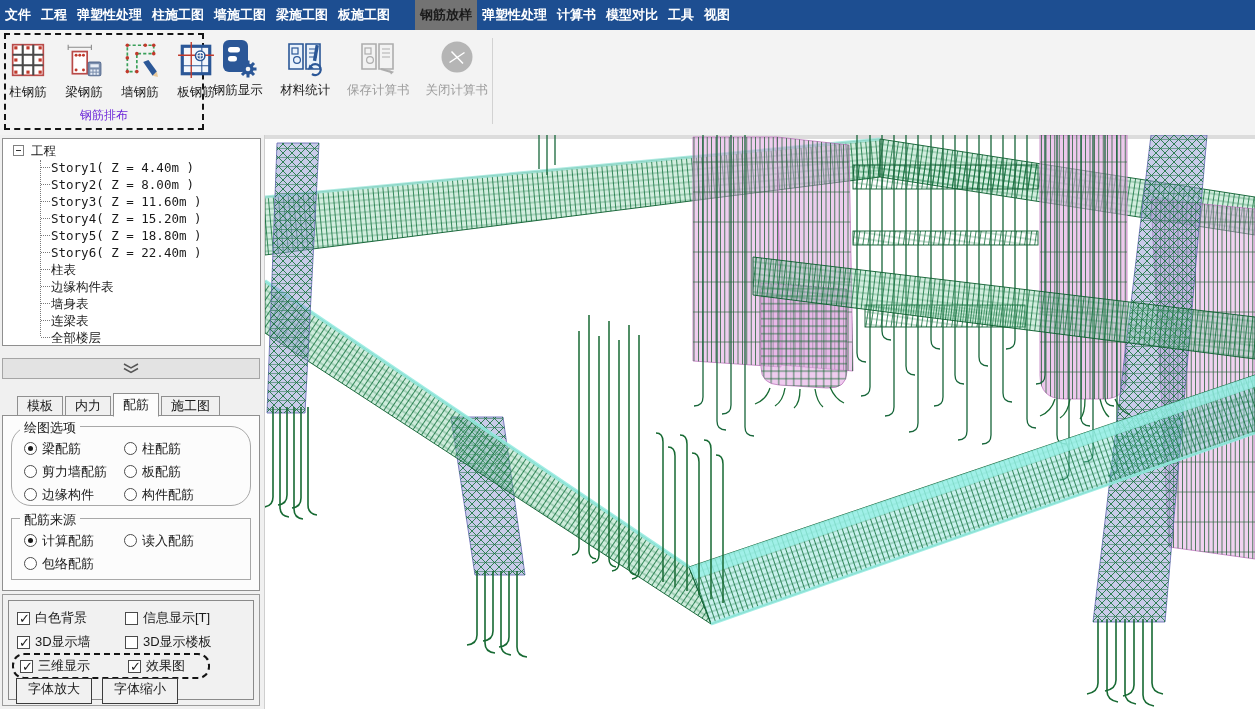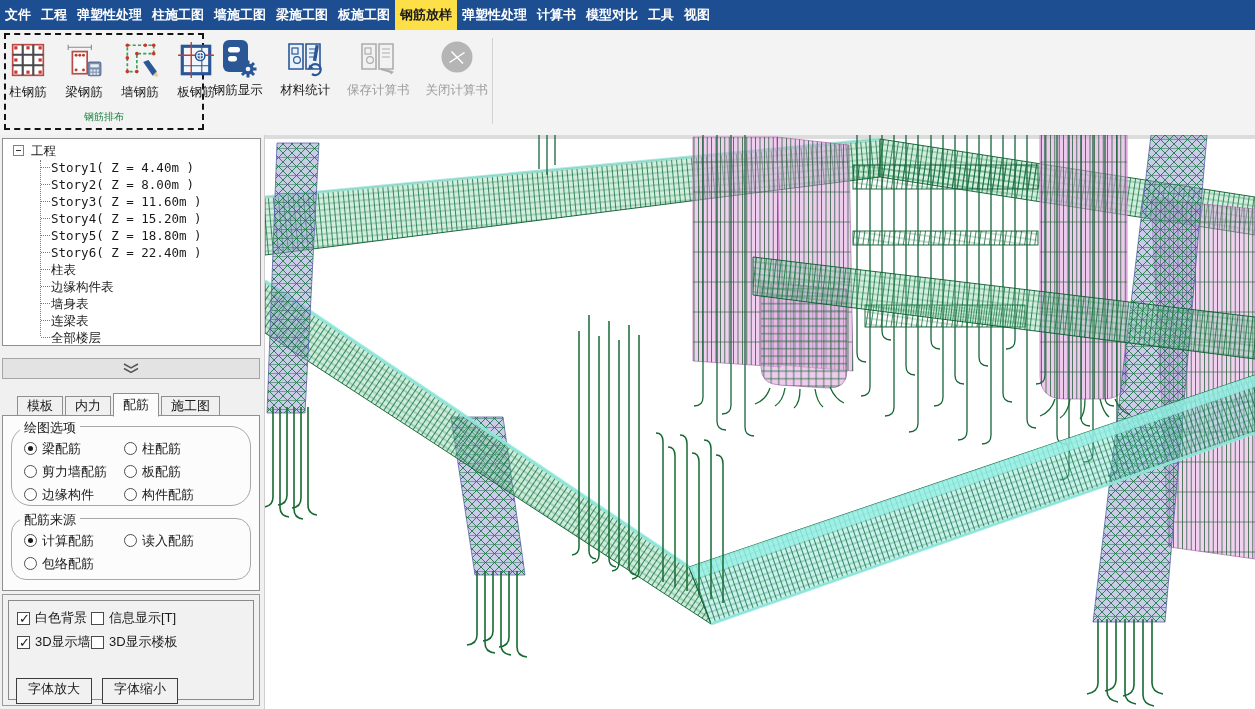--- a/index.html
+++ b/index.html
@@ -3,35 +3,35 @@
 <meta charset="utf-8">
 <style>
   * { margin:0; padding:0; box-sizing:border-box; }
   html,body { width:1255px; height:709px; overflow:hidden; }
   body { font-family:"Liberation Sans","DejaVu Sans",sans-serif; font-size:13px; color:#1a1a1a; background:#fff; }
   .app { position:relative; width:1255px; height:709px; background:#fff; }
 
   
   .menubar { position:absolute; left:0; top:0; width:1255px; height:30px; background:#1d4e91; display:flex; align-items:stretch; }
   .mitem { color:#fff; font-weight:600; font-size:13px; line-height:30px; padding:0 5px; cursor:default; white-space:nowrap; }
-  .mitem.active { background:#fde047; color:#1a1a1a; }
+  .mitem.active { background:#737373; color:#1a1a1a;margin-left:20px; }
 
   
   .ribbon { position:absolute; left:0; top:30px; width:1255px; height:105px; background:#f3f3f3; }
   .rgroup1 { position:absolute; left:4px; top:3px; width:200px; height:97px; border:2px dashed #141414; }
   .rgroup2 { position:absolute; left:210px; top:3px; width:280px; height:97px; }
   .rdivider { position:absolute; left:492px; top:8px; width:1px; height:86px; background:#d2d2d2; }
   .rbuttons { display:flex; padding:3px 2px 0 2px;gap:16px; }
   .rbtn { width:47px; display:flex; flex-direction:column; align-items:center; padding-top:2px; cursor:pointer; }
   .rbtn.wide { width:66px; }
   .rbtn.wider { width:72px; }
   .rbtn .ricon { width:40px; height:40px; display:flex; align-items:center; justify-content:center; }
   .rbtn .rlabel { font-size:12.5px; margin-top:4px; white-space:nowrap; }
   .rbtn.disabled .rlabel { color:#9d9d9d; }
-  .rcaption { position:absolute; bottom:4px; left:0; width:100%; text-align:center; font-size:10px; color:#15803d; }
+  .rcaption { position:absolute; bottom:4px; left:0; width:100%; text-align:center; font-size:12px; color:#6d28d9; }
 
   
   .leftpanel { position:absolute; left:0; top:135px; width:265px; height:574px; background:#f0f0f0; border-right:1px solid #cfcfcf; }
 
   .treebox { position:absolute; left:2px; top:3px; width:259px; height:208px; background:#fff; border:1px solid #8f8f8f; overflow:hidden; font-family:"DejaVu Sans Mono","Liberation Mono",monospace; font-size:12.5px; }
   .tree { position:relative; padding-top:3px; }
   .vline { position:absolute; left:37px; top:21px; height:176px; border-left:1px dotted #7a7a7a; }
   .trow { position:relative; height:17px; line-height:17px; white-space:nowrap; cursor:default; }
   .trow.root { padding-left:28px; }
   .trow.child { padding-left:48px; }
@@ -42,31 +42,31 @@
   .collapsebtn { position:absolute; left:2px; top:223px; width:258px; height:21px; background:#e3e3e3; border:1px solid #a5a5a5; display:flex; align-items:center; justify-content:center; cursor:pointer; }
 
   .tabbar { position:absolute; left:17px; top:258px; height:23px; display:flex; align-items:flex-end; z-index:2; }
   .tab { background:#f0f0f0; border:1px solid #8f8f8f; height:20px; line-height:18px; padding:0 9px; font-size:13px; margin-right:2px; cursor:pointer; }
   .tab.active { background:#fcfcfc; height:24px; line-height:22px; border-bottom:1px solid #fcfcfc; margin-bottom:-1px; z-index:3; }
   .tabpanel { position:absolute; left:2px; top:280px; width:258px; height:176px; background:#fcfcfc; border:1px solid #8f8f8f; z-index:1; }
 
   .gbox { position:absolute; left:8px; width:240px; border:1px solid #a8a8a8; }
   .gbox .legend { position:absolute; top:-8px; left:8px; background:#fcfcfc; padding:0 4px; font-size:13px; }
   .gbox1 { top:10px; height:80px;border-radius:20px; }
-  .gbox2 { top:102px; height:62px;border-radius:15px; }
+  .gbox2 { top:102px; height:62px; }
   .optgrid { display:grid; grid-template-columns:100px 1fr; padding:10px 0 10px 12px; }
   .opt { display:flex; align-items:center; gap:5px; height:23px; cursor:pointer; white-space:nowrap; }
   .radio { width:13px; height:13px; border:1px solid #4d4d4d; border-radius:50%; background:#fff; position:relative; flex:none; }
   .radio.checked::after { content:""; position:absolute; left:3px; top:3px; width:5px; height:5px; border-radius:50%; background:#1a1a1a; }
 
   .bottombox { position:absolute; left:2px; top:459px; width:258px; height:112px; border:1px solid #9b9b9b; background:#f1f1f1; }
   .innerbox { position:absolute; left:5px; top:5px; width:246px; height:100px; border:1px solid #8a8a8a; }
   .checkrow { position:absolute; left:8px; display:flex; }
   .chk { display:flex; align-items:center; gap:5px; cursor:pointer; white-space:nowrap; }
-  .chk.c1 { width:74px; }
+  .chk.c1 { width:108px; }
   .checkbox { width:13px; height:13px; border:1px solid #4a4a4a; background:#fff; position:relative; flex:none; }
   .checkbox.checked::after { content:"\2713"; position:absolute; left:1px; top:-2px; font-size:13px; font-weight:bold; color:#1a1a1a; }
   .row1 { top:8px; } .row2 { top:32px; }
   .dashwrap { position:absolute; left:3px; top:52px; width:198px; height:26px; border:2px dashed #141414; border-radius:12px; display:flex; align-items:center; padding-left:6px; }
   .fbtn { position:absolute; top:77px; width:76px; height:26px; border:1px solid #3c3c3c; background:#f1f1f1; font-size:13px; text-align:center; line-height:20px; cursor:pointer; }
   .fbtn1 { left:7px; } .fbtn2 { left:93px; }
 
   
   .viewport { position:absolute; left:265px; top:135px; width:990px; height:574px; background:#fff; overflow:hidden; }
   .viewport svg.scene { position:absolute; left:0; top:0; width:100%; height:100%; }
@@ -345,20 +345,30 @@
           </div>
         </div>
         <div class="checkrow row2">
           <div class="chk c1">
             <span class="checkbox checked"></span>
             <span>3D显示墙</span>
           </div>
           <div class="chk">
             <span class="checkbox"></span>
             <span>3D显示楼板</span>
+          </div>
+        </div>
+        <div class="dashwrap">
+          <div class="chk c1">
+            <span class="checkbox checked"></span>
+            <span>三维显示</span>
+          </div>
+          <div class="chk">
+            <span class="checkbox checked"></span>
+            <span>效果图</span>
           </div>
         </div>
         <div class="fbtn fbtn1">字体放大</div>
         <div class="fbtn fbtn2">字体缩小</div>
       </div>
     </div>
   </div>
 
   <div class="viewport">
     <svg class="scene" viewBox="0 0 990 574" preserveAspectRatio="none">

